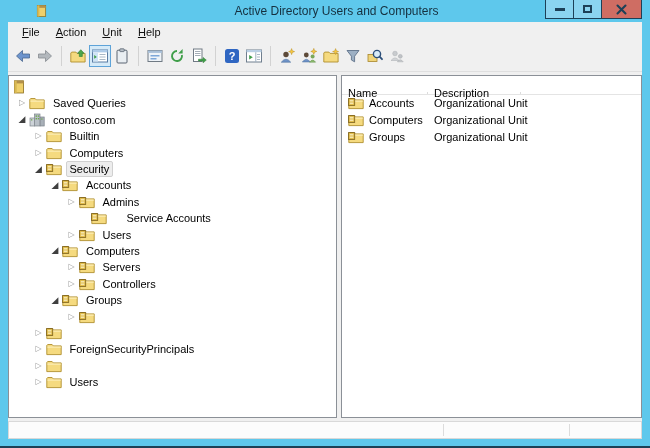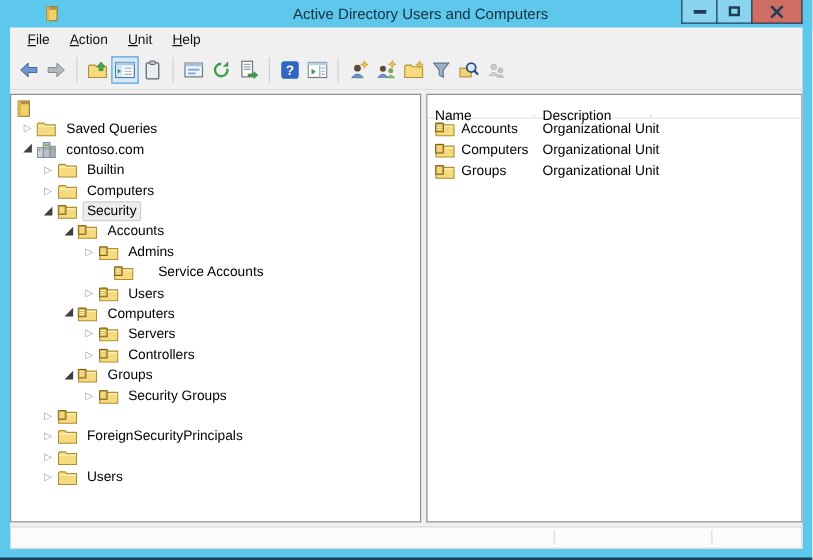--- a/index.html
+++ b/index.html
@@ -429,21 +429,20 @@
             <div class="tree-row" style="padding-left: 55.5px;">
               <span class="expander c">▷</span>
               <span class="ticon">
                 <svg viewBox="0 0 16 14">
                   <path d="M0.8 12.6 V3.4 l0.9 -0.9 h4.4 l1.3 1.4 h7.8 v8.7 z" fill="#f5da7f" stroke="#b08f2e" stroke-width="0.9"></path>
                   <path d="M1.4 5.1 h13.4" stroke="#fcf0bd" stroke-width="1.1"></path>
                   <rect x="0.5" y="2.6" width="6.2" height="6.8" fill="#dfb945" stroke="#7d611c" stroke-width="0.8"></rect>
                   <path d="M1.8 4.4 h3.6 M1.8 6 h3.6 M1.8 7.6 h3.6" stroke="#fdf6d8" stroke-width="0.8"></path>
                 </svg>
               </span>
-              <span class="tlabel">Security Groups</span>
             </div>
             <div class="tree-row" style="padding-left: 22.5px;">
               <span class="expander c">▷</span>
               <span class="ticon">
                 <svg viewBox="0 0 16 14">
                   <path d="M0.8 12.6 V3.4 l0.9 -0.9 h4.4 l1.3 1.4 h7.8 v8.7 z" fill="#f5da7f" stroke="#b08f2e" stroke-width="0.9"></path>
                   <path d="M1.4 5.1 h13.4" stroke="#fcf0bd" stroke-width="1.1"></path>
                   <rect x="0.5" y="2.6" width="6.2" height="6.8" fill="#dfb945" stroke="#7d611c" stroke-width="0.8"></rect>
                   <path d="M1.8 4.4 h3.6 M1.8 6 h3.6 M1.8 7.6 h3.6" stroke="#fdf6d8" stroke-width="0.8"></path>
                 </svg>

